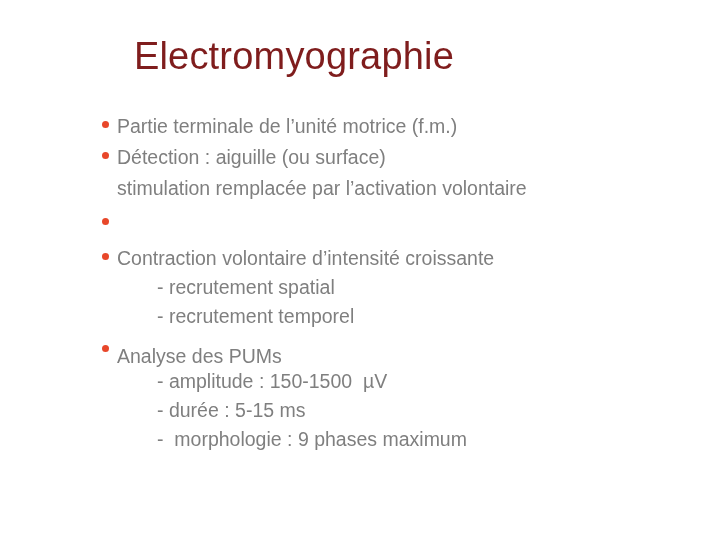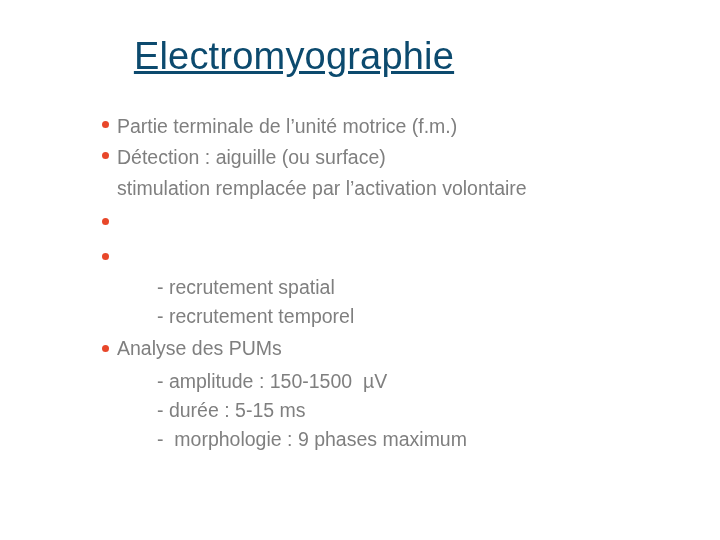--- a/index.html
+++ b/index.html
@@ -2,21 +2,21 @@
 <html><head>
 <meta charset="utf-8">
 <style>
   html, body { margin: 0; padding: 0; }
   body {
     width: 720px; height: 540px; background: #ffffff; position: relative; overflow: hidden;
     font-family: "Liberation Sans", "DejaVu Sans", sans-serif;
   }
   .title {
     position: absolute; left: 0; top: 30px; width: 588px; text-align: center;
-    font-size: 38px; color: #0c4a6e; letter-spacing: 0.2px; line-height: 52px; text-decoration: underline;
+    font-size: 38px; color: #7f1d1d; letter-spacing: 0.2px; line-height: 52px;
   }
   .bullets { position: absolute; left: 0; top: 0; width: 720px; height: 540px; padding-left: 33px; }
   .bullet-line {
     position: absolute; left: 117px; font-size: 19.5px; color: #7f7f7f; line-height: 24px;
     white-space: pre;
   }
   .dot {
     position: absolute; width: 7px; height: 7px; border-radius: 50%; background: #e8472a;
   }
   .indent { left: 157px; }
@@ -30,21 +30,22 @@
   <span class="dot" style="left:102px;top:121px;"></span>
   <div class="bullet-line" style="top:114px;">Partie terminale de l’unité motrice (f.m.)</div>
 
   <span class="dot" style="left:102px;top:152px;"></span>
   <div class="bullet-line" style="top:145px;">Détection : aiguille (ou surface)</div>
   <div class="bullet-line" style="top:176px;">stimulation remplacée par l’activation volontaire</div>
 
   <span class="dot" style="left:102px;top:218px;"></span>
 
   <span class="dot" style="left:102px;top:253px;"></span>
+  <div class="bullet-line" style="top:246px;">Contraction volontaire d’intensité croissante</div>
   <div class="bullet-line indent" style="top:275px;">- recrutement spatial</div>
   <div class="bullet-line indent" style="top:304px;">- recrutement temporel</div>
 
   <span class="dot" style="left:102px;top:345px;"></span>
-  <div class="bullet-line" style="top:336px;">Analyse des PUMs</div>
+  <div class="bullet-line" style="top:344px;">Analyse des PUMs</div>
   <div class="bullet-line indent" style="top:369px;">- amplitude : 150-1500  µV</div>
   <div class="bullet-line indent" style="top:398px;">- durée : 5-15 ms</div>
   <div class="bullet-line indent" style="top:427px;">-  morphologie : 9 phases maximum</div>
 </div>
 
 </body></html>

